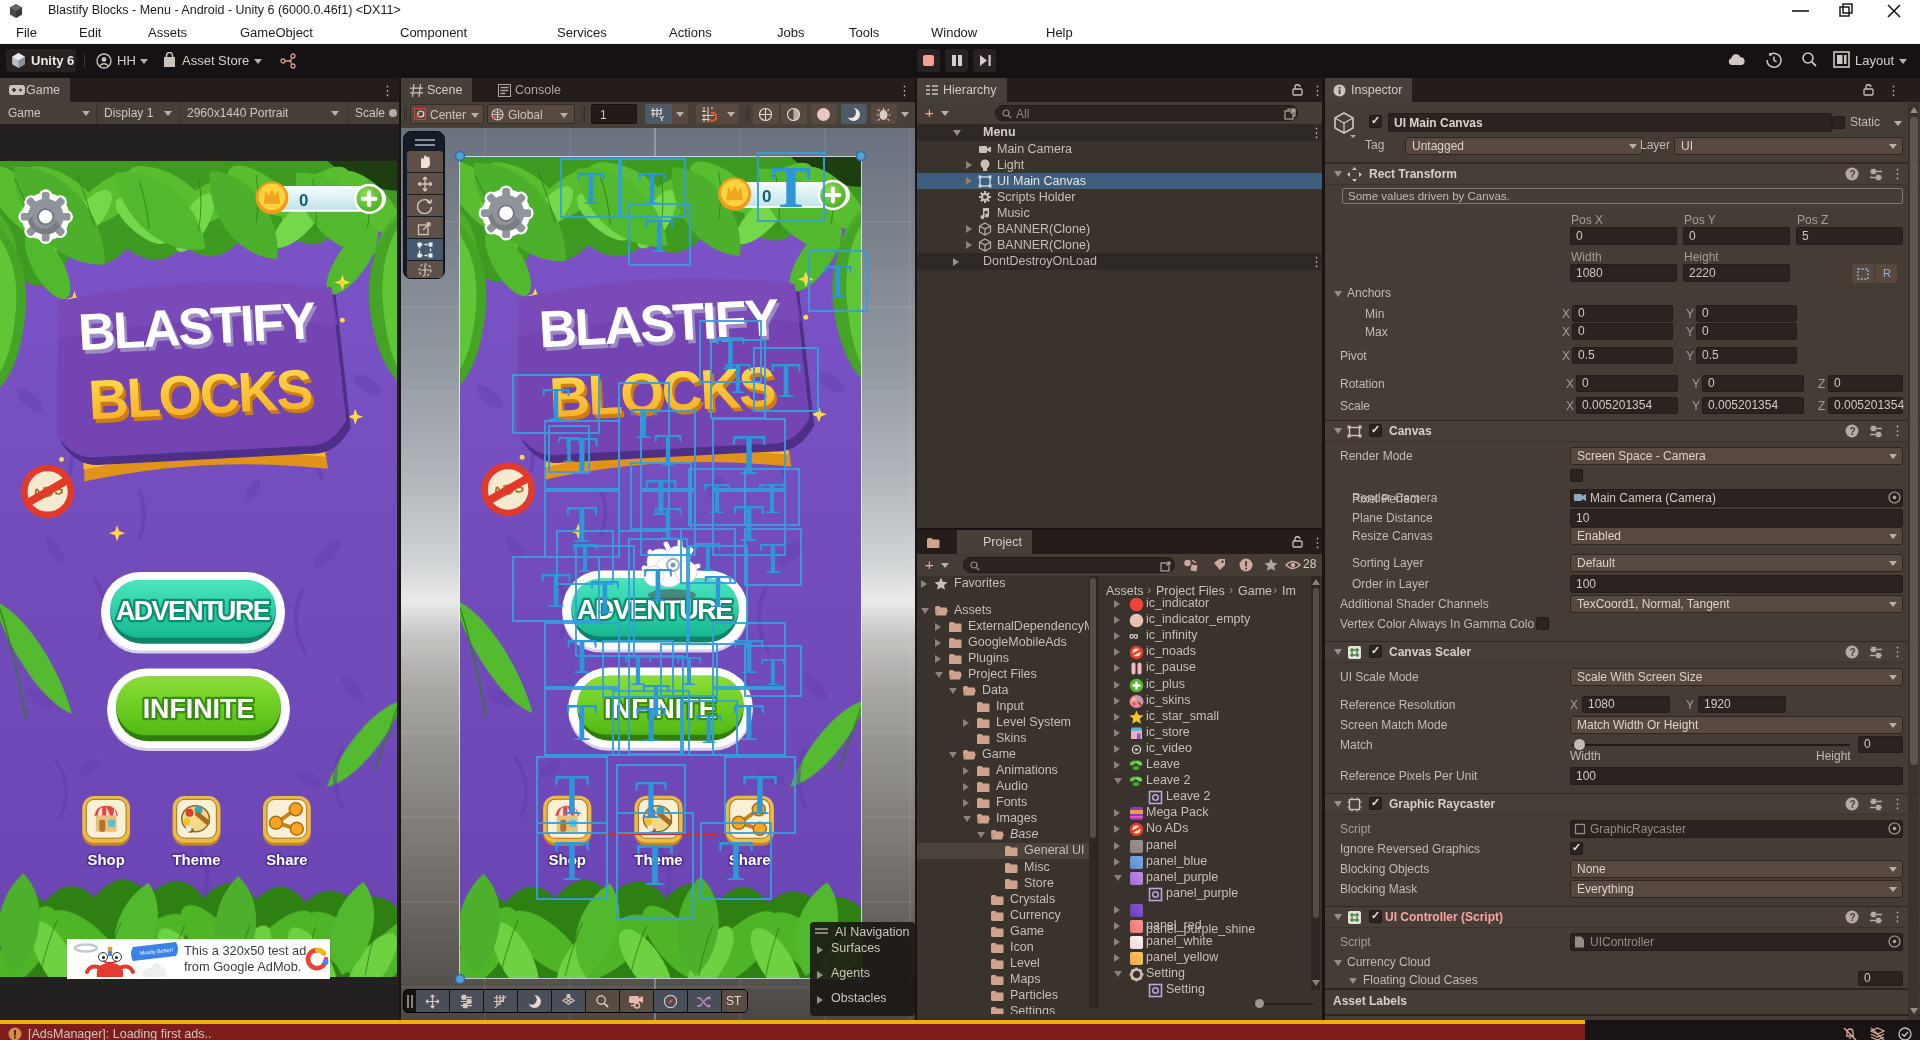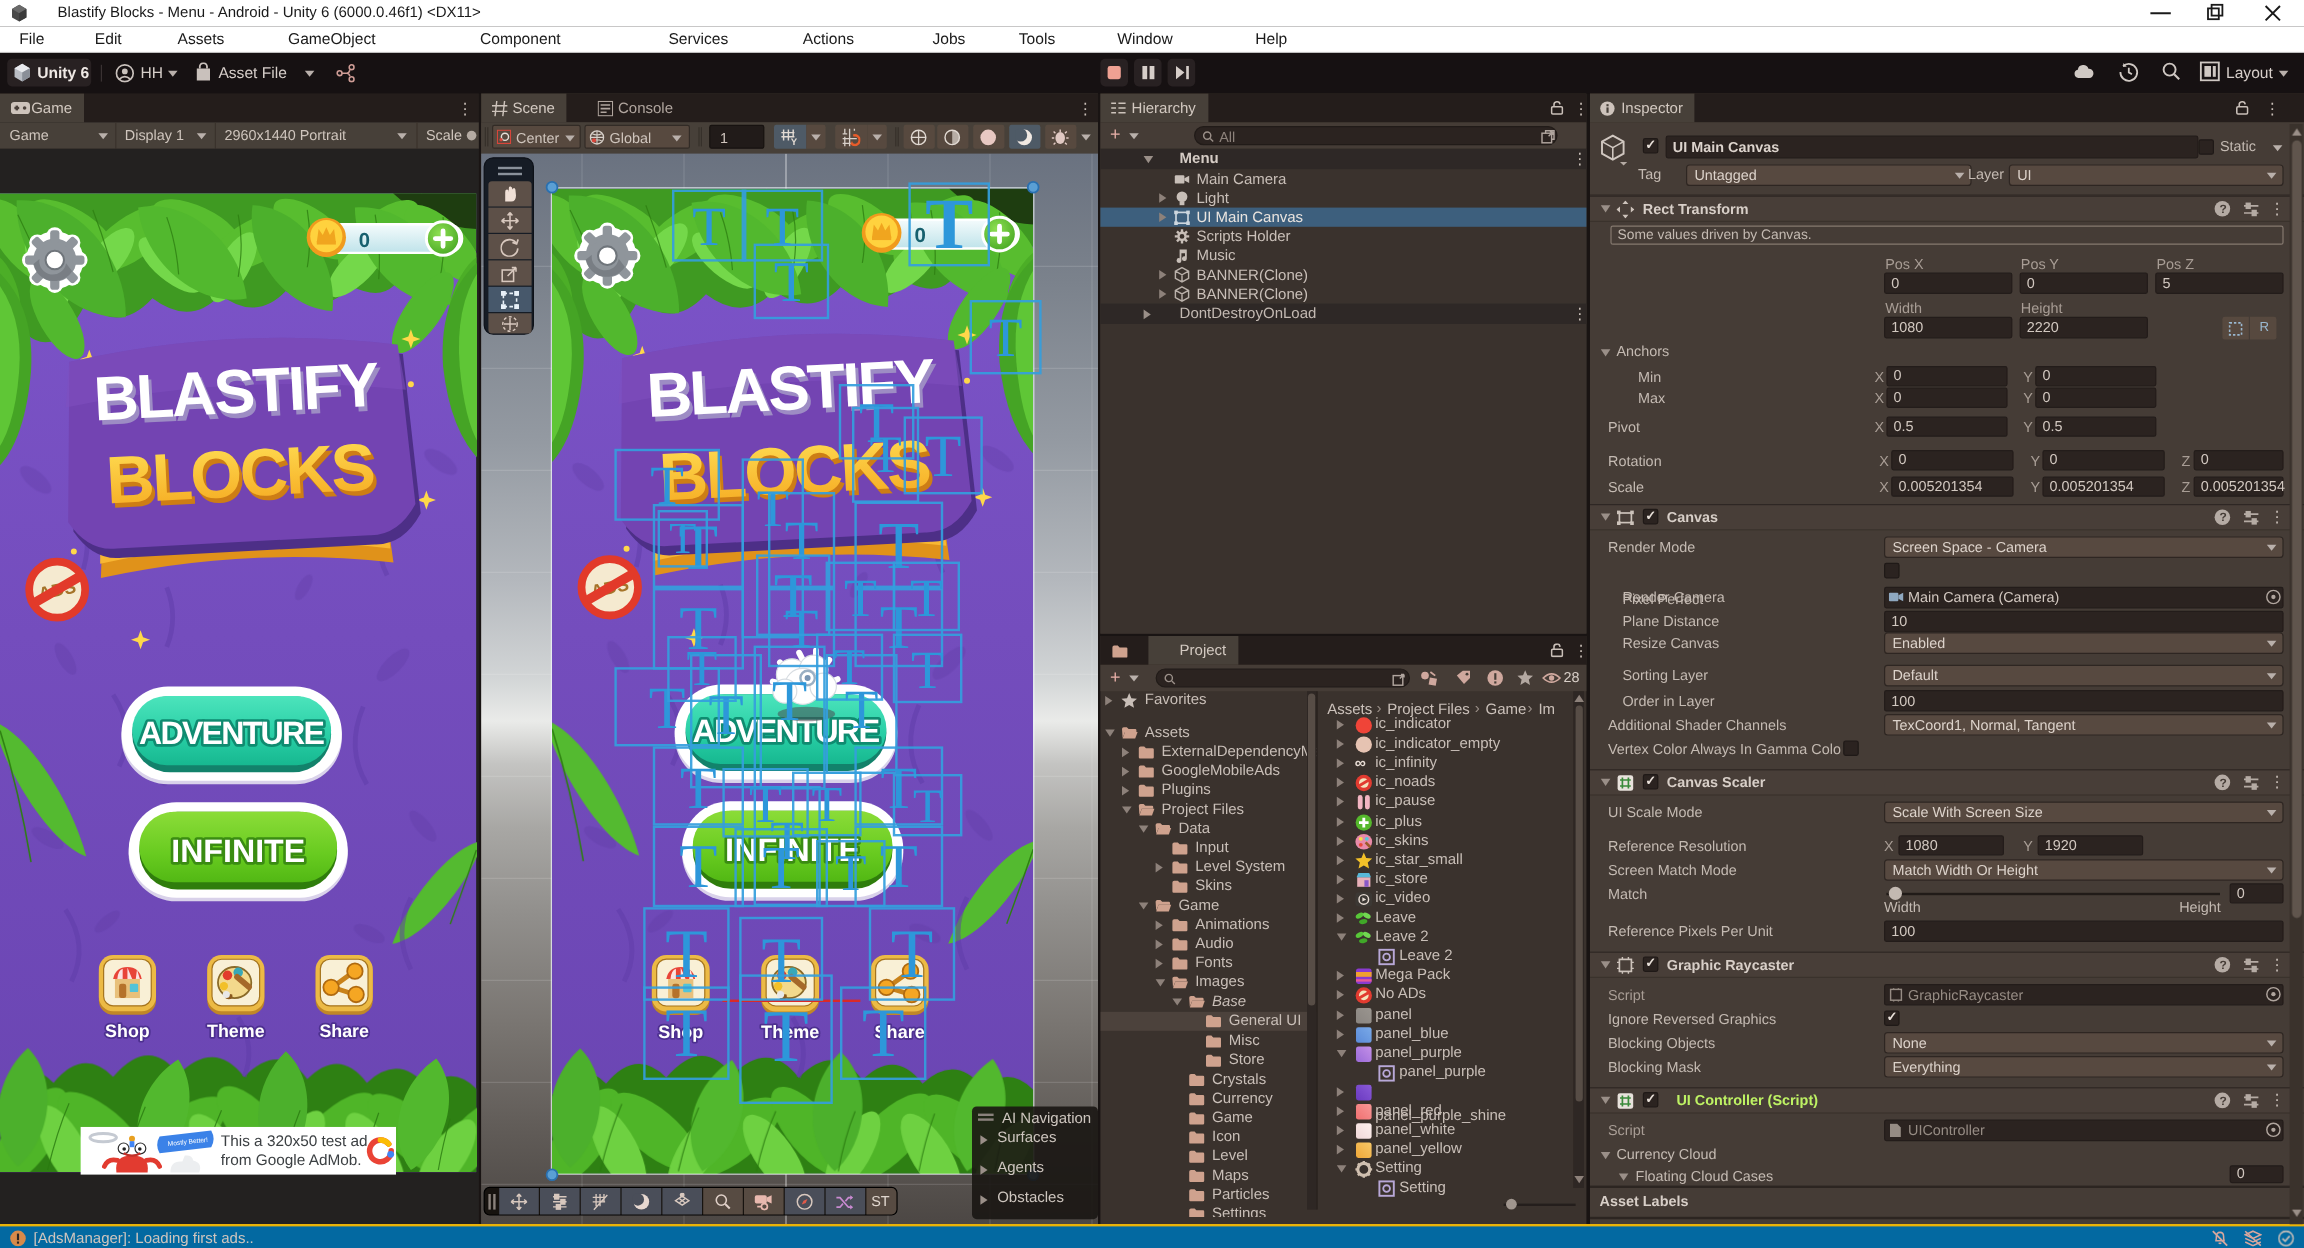--- a/index.html
+++ b/index.html
@@ -75,21 +75,21 @@
         <circle cx="8" cy="8" r="7" fill="none" stroke="#c9c1bc" stroke-width="1.4"></circle>
         <circle cx="8" cy="6.5" r="2.4" fill="#c9c1bc"></circle>
         <path d="M3.5 13 Q8 8.5 12.5 13" fill="none" stroke="#c9c1bc" stroke-width="1.4"></path>
       </svg>
  <span class="abs" style="left:117px;top:9px;">HH</span> 
       <span class="caret abs" style="left:140px;top:15px;"></span>
  <svg class="abs" style="left:162px;top:8px" width="15" height="17" viewBox="0 0 15 17">
         <path d="M2 5 H13 V15 H2 Z" fill="#c9c1bc"></path>
         <path d="M4.5 5 V3.5 a3 3 0 0 1 6 0 V5" fill="none" stroke="#c9c1bc" stroke-width="1.5"></path>
       </svg>
- <span class="abs" style="left:182px;top:9px;">Asset File</span> 
+ <span class="abs" style="left:182px;top:9px;">Asset Store</span> 
       <span class="caret abs" style="left:254px;top:15px;"></span>
  <svg class="abs" style="left:280px;top:9px" width="17" height="16" viewBox="0 0 17 16">
         <circle cx="3" cy="8" r="2" fill="none" stroke="#cf9d96" stroke-width="1.3"></circle>
         <circle cx="13" cy="3" r="2" fill="none" stroke="#cf9d96" stroke-width="1.3"></circle>
         <circle cx="13" cy="13" r="2" fill="none" stroke="#cf9d96" stroke-width="1.3"></circle>
         <path d="M5 8 H9 M9 8 Q11 8 11.5 5.5 M9 8 Q11 8 11.5 10.5" fill="none" stroke="#cf9d96" stroke-width="1.3"></path>
       </svg>
 
  <div class="tbtn" style="left:917px;top:5px;width:23px;height:23px;"></div>
  <rect class="abs" style="left:923px;top:11px;width:11px;height:11px;background:#efa193;border-radius:2px;"></rect>
@@ -1474,21 +1474,21 @@
 <div class="drop" style="left:245px;top:782px;width:333px;">None<span class="caret dc"></span></div>
 <span class="lbl" style="left:15px;top:804px;">Blocking Mask</span>
 <div class="drop" style="left:245px;top:802px;width:333px;">Everything<span class="caret dc"></span></div>
 <div class="comphead" style="top:828px;"></div>
 <span class="tri-d abs" style="left:9px;top:836px;"></span>
 <svg class="abs" style="left:22px;top:832px" width="15" height="15" viewBox="0 0 15 15">
             <rect x="1" y="1" width="13" height="13" rx="2" fill="#e8e2dc"></rect>
             <path d="M5 3 V12 M10 3 V12 M3 5 H12 M3 10 H12" stroke="#3a8a3a" stroke-width="1.4"></path>
           </svg>
 <div class="chk on" style="left:44px;top:832px;"></div>
-<span class="abs" style="left:72px;top:832px;font-weight:bold;color:#bef264;">UI Controller (Script)</span>
+<span class="abs" style="left:60px;top:832px;font-weight:bold;color:#fca5a5;">UI Controller (Script)</span>
 <svg class="abs" style="left:520px;top:832px" width="14" height="14" viewBox="0 0 14 14">
             <circle cx="7" cy="7" r="6.5" fill="#b5aba4"></circle>
             <text x="4.5" y="10.5" font-size="10" font-weight="bold" fill="#453c36" font-family="Liberation Sans">?</text>
           </svg>
 <svg class="abs" style="left:544px;top:833px" width="14" height="13" viewBox="0 0 14 13" stroke="#b5aba4" stroke-width="1.4" fill="none">
             <path d="M1 3.5 H13 M1 9.5 H13"></path>
             <rect x="3" y="1.5" width="3" height="4" fill="#b5aba4"></rect>
             <rect x="8" y="7.5" width="3" height="4" fill="#b5aba4"></rect>
           </svg>
 <span class="kebab" style="left:566px;top:831px;">⋮</span>
@@ -1511,21 +1511,21 @@
 <div class="abs" style="left:0;top:936px;width:595px;height:2px;background:#2c2521;"></div>
 </div>
 </div>
 <div class="abs" style="left:583px;top:25px;width:11px;height:917px;background:#3a322c;">
 <span class="tri-d abs" style="left:2px;top:4px;border-top-color:#9a8f88;transform:rotate(180deg)"></span>
 <div class="abs" style="left:1.5px;top:14px;width:8px;height:648px;background:#60554d;border-radius:4px;"></div>
 <span class="tri-d abs" style="left:2px;top:905px;border-top-color:#9a8f88"></span>
 </div>
 </div>
 
-<div class="abs" style="left:0;top:1020px;width:1920px;height:20px;background:#0369a1;border-top:2px solid #eab308;">
+<div class="abs" style="left:0;top:1020px;width:1585px;height:20px;background:#7f1d1d;border-top:4px solid #eab308;">
 <svg class="abs" style="left:8px;top:3px" width="14" height="14" viewBox="0 0 14 14">
         <circle cx="7" cy="7" r="6.5" fill="#d88a4a"></circle>
         <rect x="6.1" y="3" width="1.8" height="5.5" fill="#2b2524"></rect>
         <rect x="6.1" y="9.6" width="1.8" height="1.8" fill="#2b2524"></rect>
       </svg>
 <span class="abs" style="left:28px;top:3px;font-size:12.5px;color:#cfc5be;">[AdsManager]: Loading first ads..</span>
 <svg class="abs" style="left:1843px;top:3px" width="15" height="14" viewBox="0 0 15 14">
         <path d="M3 9 Q4 9 4 5.5 Q4 2 7 2 Q10 2 10 5.5 Q10 9 11 9 Z M6 10.5 Q7 12 8 10.5" fill="none" stroke="#d8a79e" stroke-width="1.3"></path>
         <line x1="1" y1="1" x2="13" y2="13" stroke="#d8a79e" stroke-width="1.5"></line>
       </svg>

